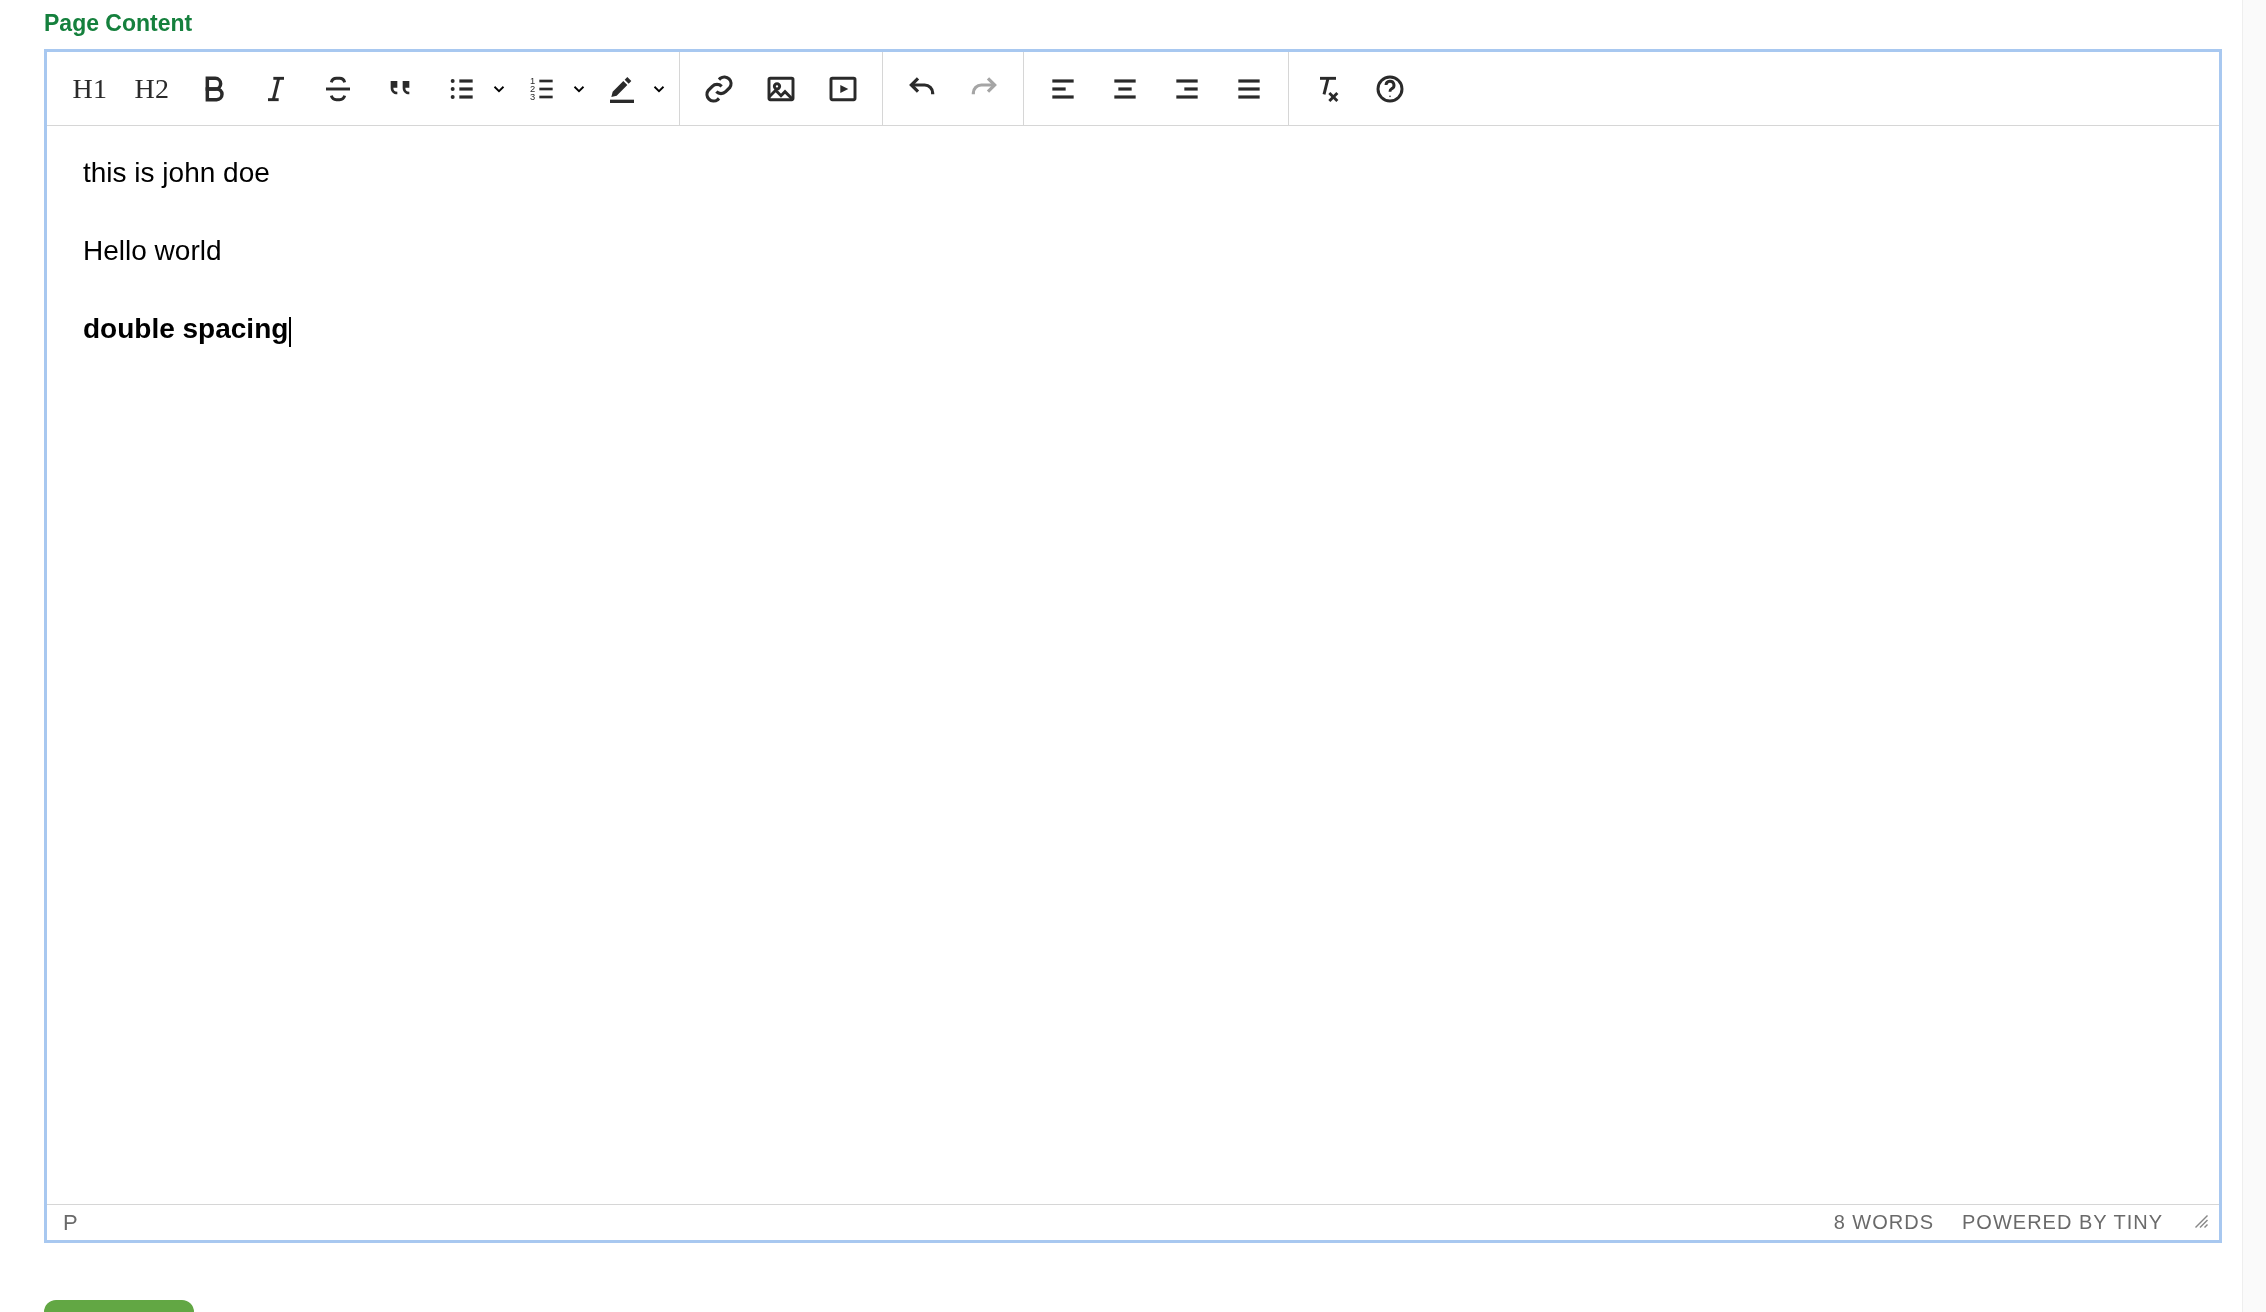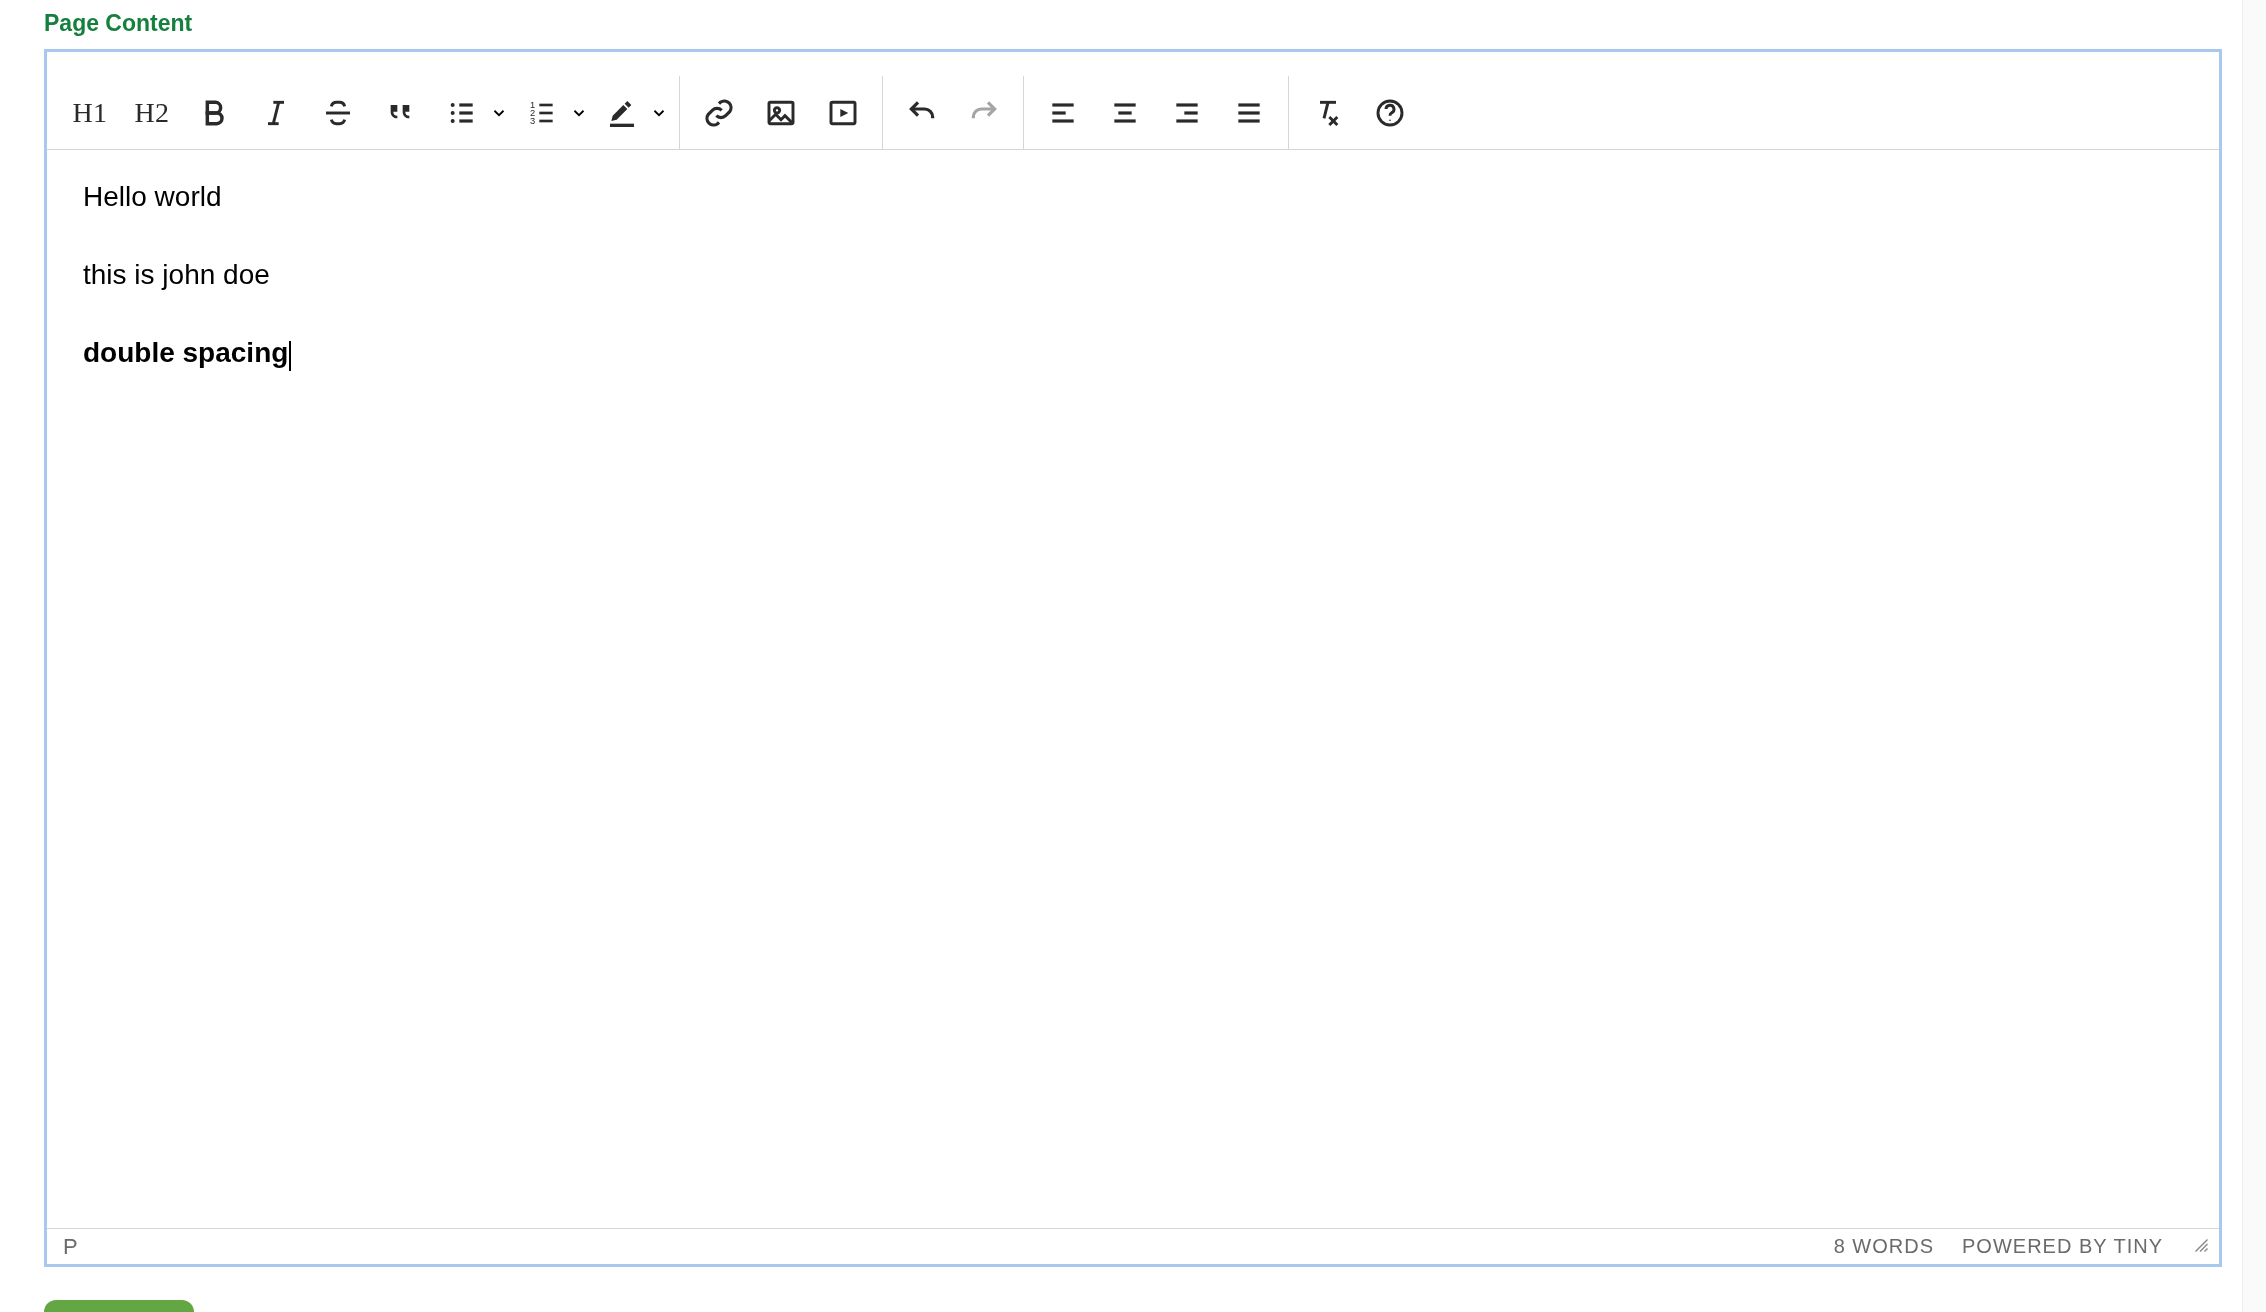--- a/index.html
+++ b/index.html
@@ -24,21 +24,20 @@
     border: 3px solid #a8c8f0;
     background: #fff;
   }
   .toolbar {
     display: flex;
     align-items: center;
     height: 74px;
     border-bottom: 1px solid #d6d6d6;
     background: #fff;
     padding-left: 4px;
-    margin-top: 24px;
   }
   .tb-group {
     display: flex;
     align-items: center;
     height: 100%;
     padding: 0 8px;
     border-right: 1px solid #d6d6d6;
   }
   .tb-group.last { border-right: none; }
   .tb-btn {
@@ -292,22 +291,22 @@
             <circle cx="12" cy="12" r="9"></circle>
               <path d="M9 9a3 3 0 1 1 4 3c-1 .5-1 1-1 2"></path>
               <circle cx="12" cy="17.5" r="0.6" fill="currentColor" stroke="none"></circle>
           </svg>
         </span>
       </div>
 
     </div>
 
     <div class="editor-body">
+      <p>this is john doe</p>
       <p>Hello world</p>
-      <p>this is john doe</p>
       <p><span>double spacing</span><span class="cursor-caret"></span></p>
     </div>
 
     <div class="statusbar">
       <span class="path">P</span>
       <span class="right">
         <span>8 WORDS</span>
         <span>POWERED BY TINY</span>
         <span class="resize-grip">
           <svg viewBox="0 0 24 24" fill="none" stroke="#888" stroke-width="2">

